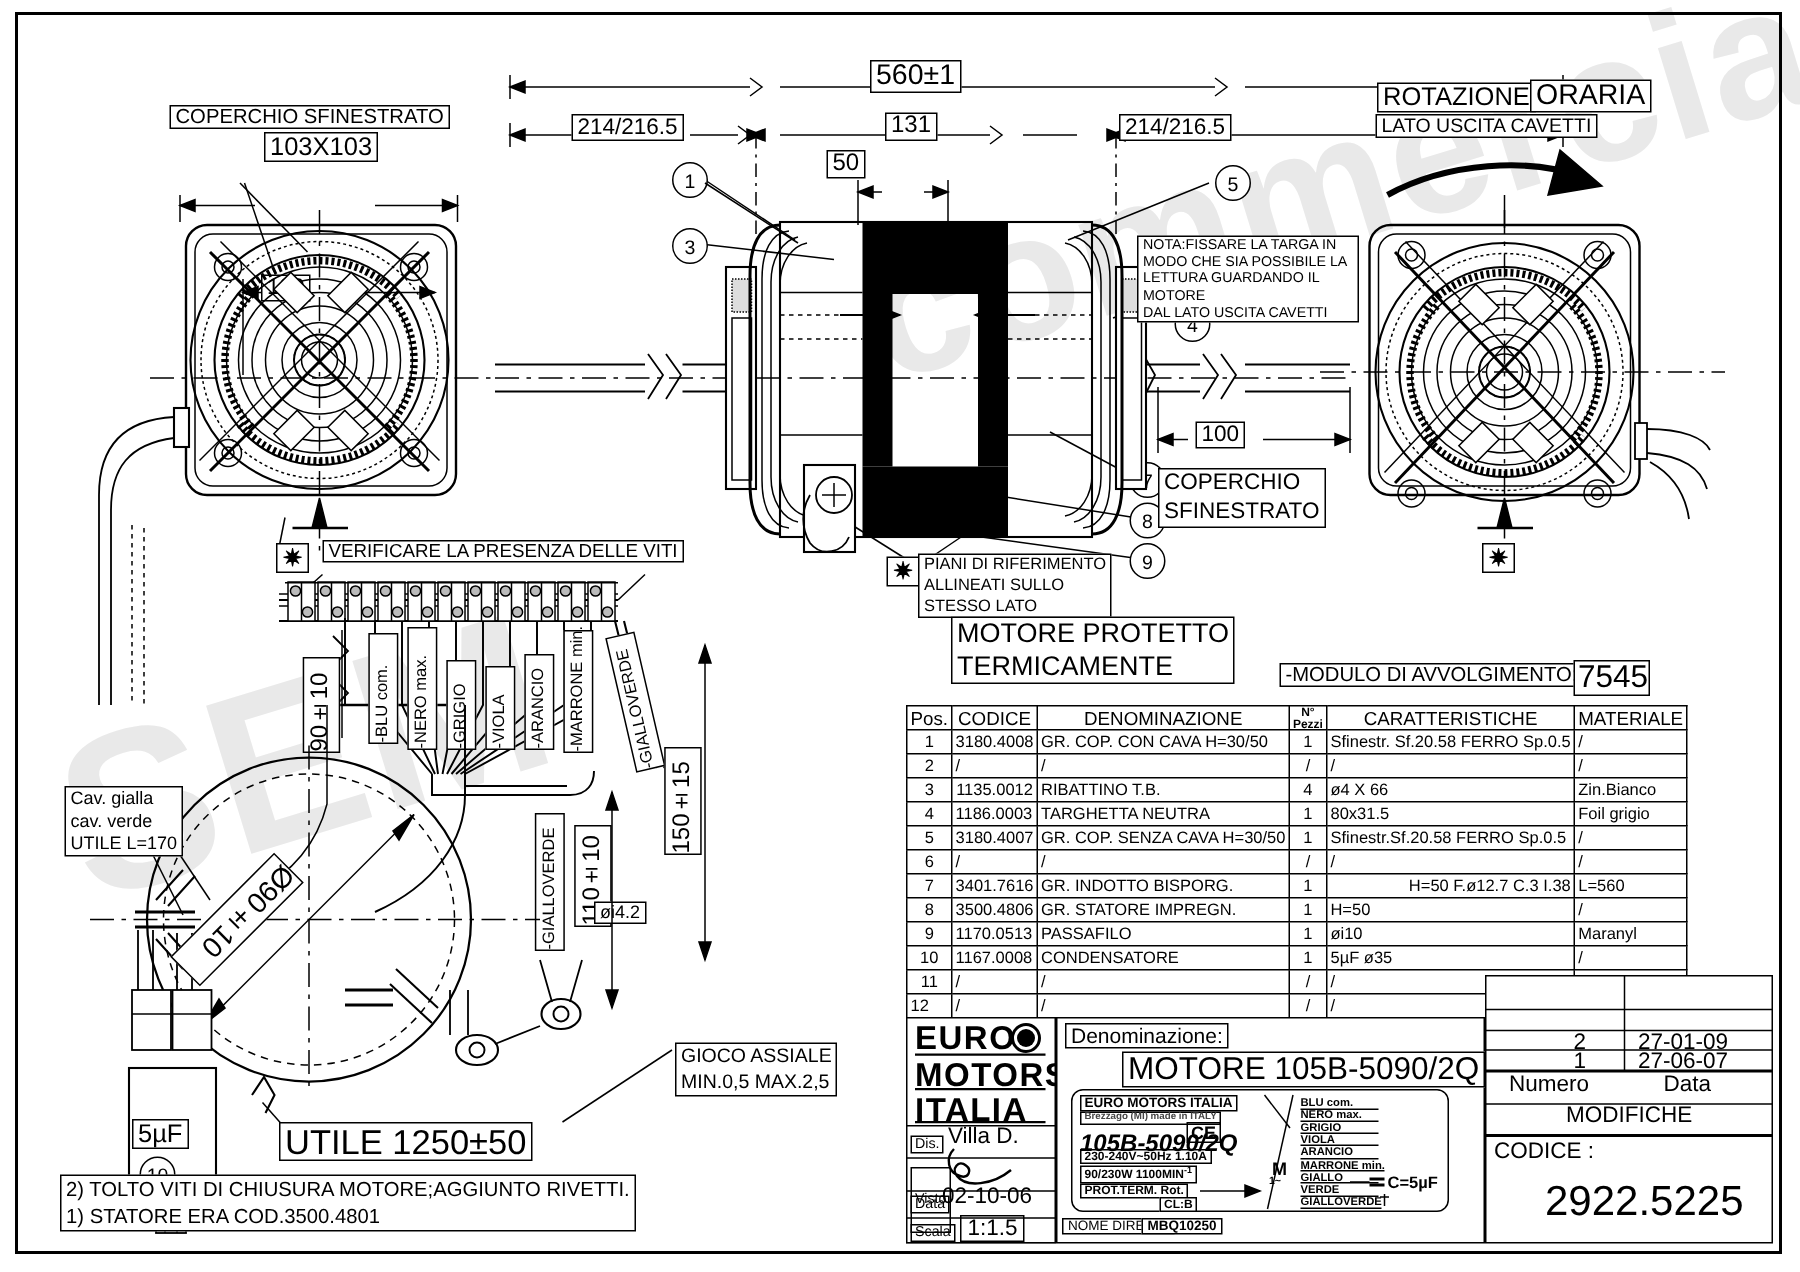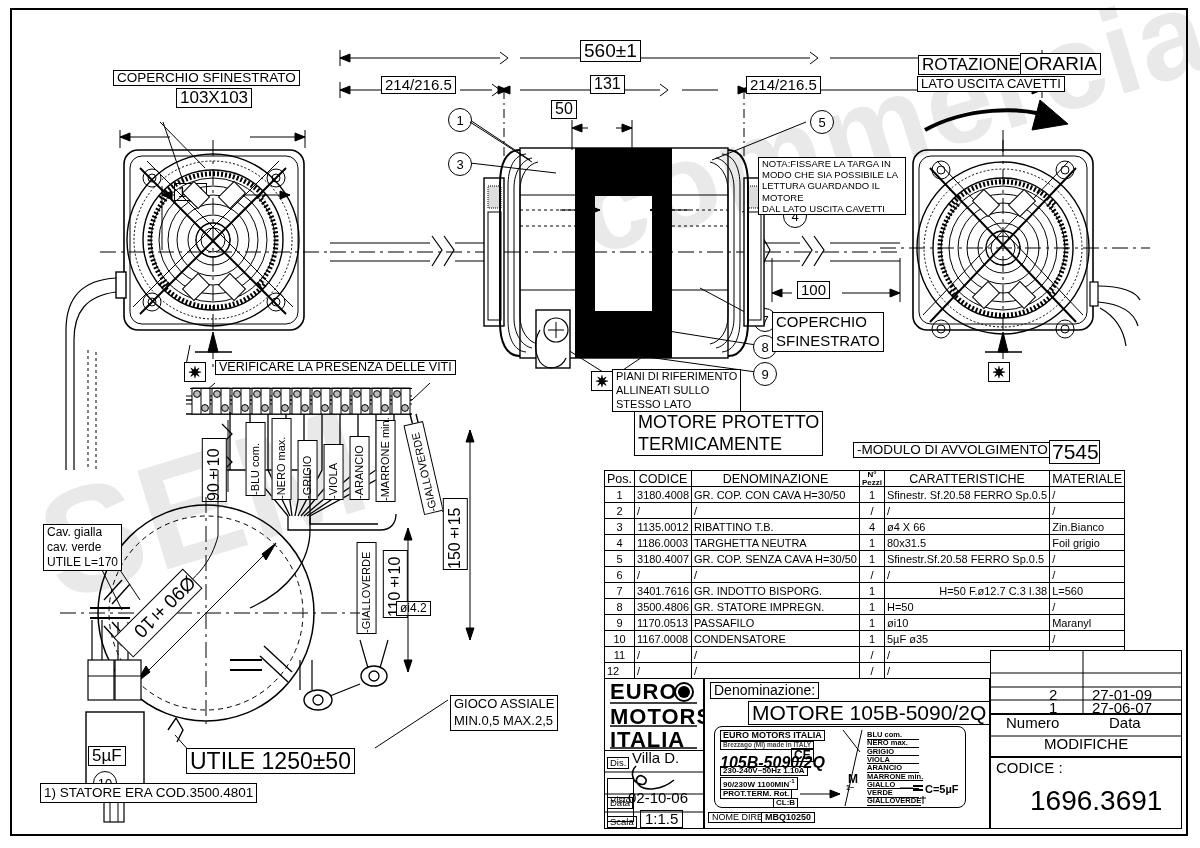--- a/index.html
+++ b/index.html
@@ -513,20 +513,21 @@
   <div class="circ" style="left:93px;top:771px;width:22px;height:22px;">10</div>
 
   <div class="lbl" style="left:186px;top:748px;font-size:23px;">UTILE 1250±50</div>
 
   <div class="lbl" style="left:450px;top:695px;font-size:13px;line-height:1.3;">
     <div>GIOCO ASSIALE</div>
     <div>MIN.0,5 MAX.2,5</div>
   </div>
 
   <div class="lbl" style="left:40px;top:783px;font-size:13.5px;line-height:1.35;">
+    <div>2) TOLTO VITI DI CHIUSURA MOTORE;AGGIUNTO RIVETTI.</div>
     <div>1) STATORE ERA COD.3500.4801</div>
   </div>
 
   <div class="lbl" style="left:853px;top:442px;font-size:13.5px;">-MODULO DI AVVOLGIMENTO:</div>
   <div class="lbl" style="left:1049px;top:440px;font-size:21px;padding:0 0 0 2px;">7545</div>
 
   <table class="bom" style="left:604px;top:470px;width:470px;">
     <thead>
       <tr>
         <th style="width:26px;">Pos.</th>
@@ -724,15 +725,15 @@
     <line x1="1083" y1="650" x2="1083" y2="714" stroke="#000" stroke-width="1"></line>
   </svg>
   <div class="plain" style="left:1049px;top:687px;font-size:15px;">2</div>
   <div class="plain" style="left:1092px;top:687px;font-size:15px;">27-01-09</div>
   <div class="plain" style="left:1049px;top:700px;font-size:15px;">1</div>
   <div class="plain" style="left:1092px;top:700px;font-size:15px;">27-06-07</div>
   <div class="plain" style="left:1006px;top:715px;font-size:15px;">Numero</div>
   <div class="plain" style="left:1109px;top:715px;font-size:15px;">Data</div>
   <div class="plain" style="left:1044px;top:736px;font-size:15px;">MODIFICHE</div>
   <div class="plain" style="left:996px;top:760px;font-size:15px;">CODICE :</div>
-  <div class="lbl nobox" style="left:1027px;top:786px;font-size:28px;border:none;">1696.3691</div>
+  <div class="lbl nobox" style="left:1027px;top:786px;font-size:28px;border:none;">2922.5225</div>
 
 </div>
 
 </body></html>

